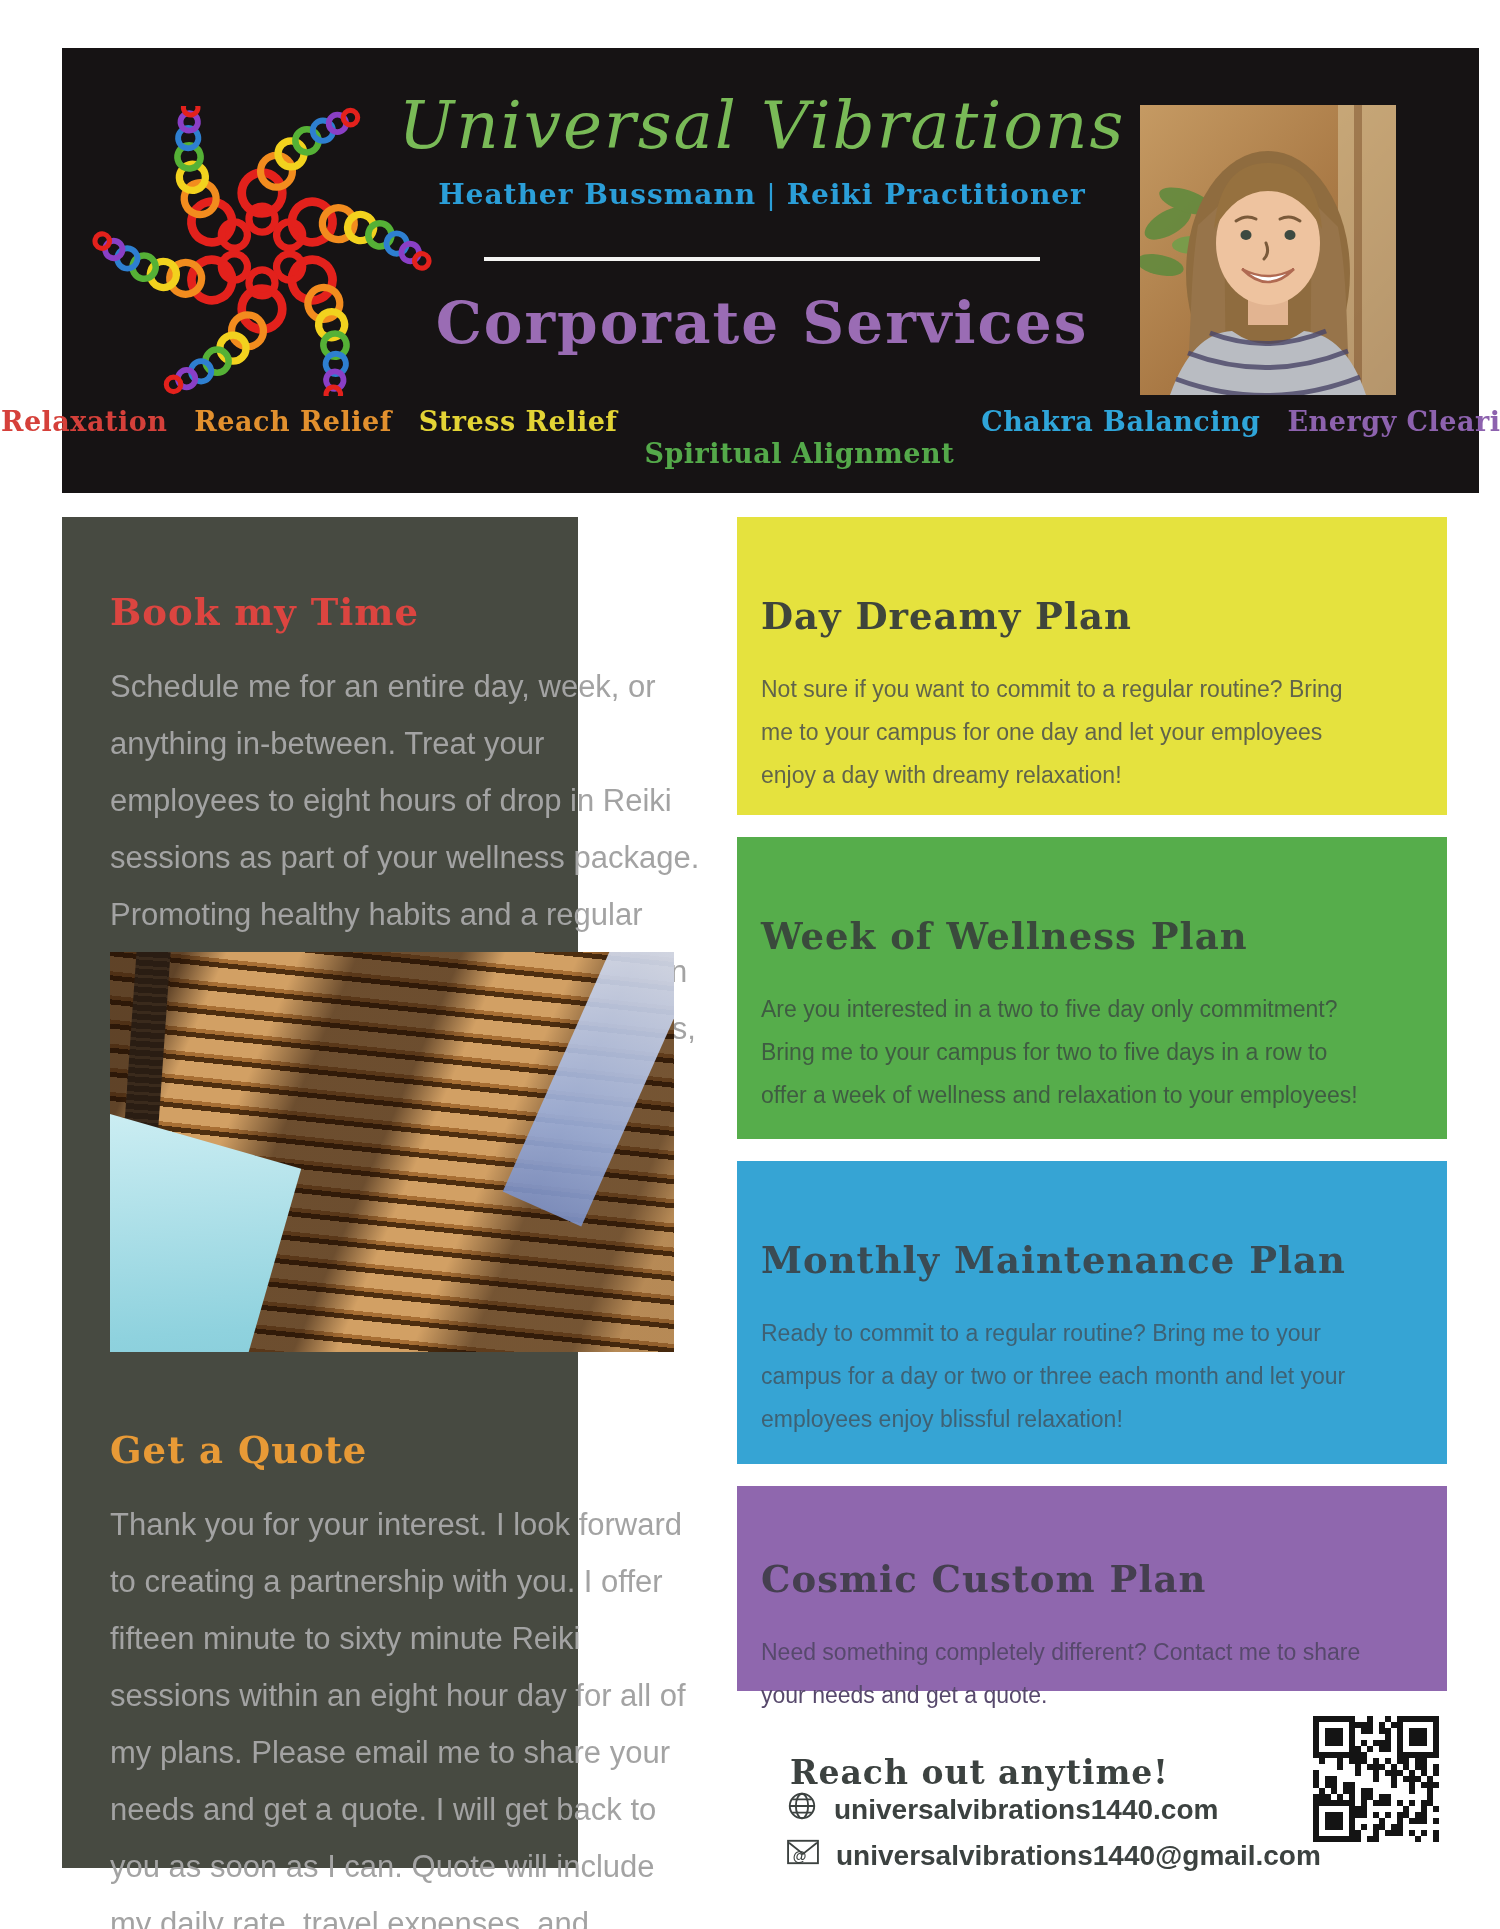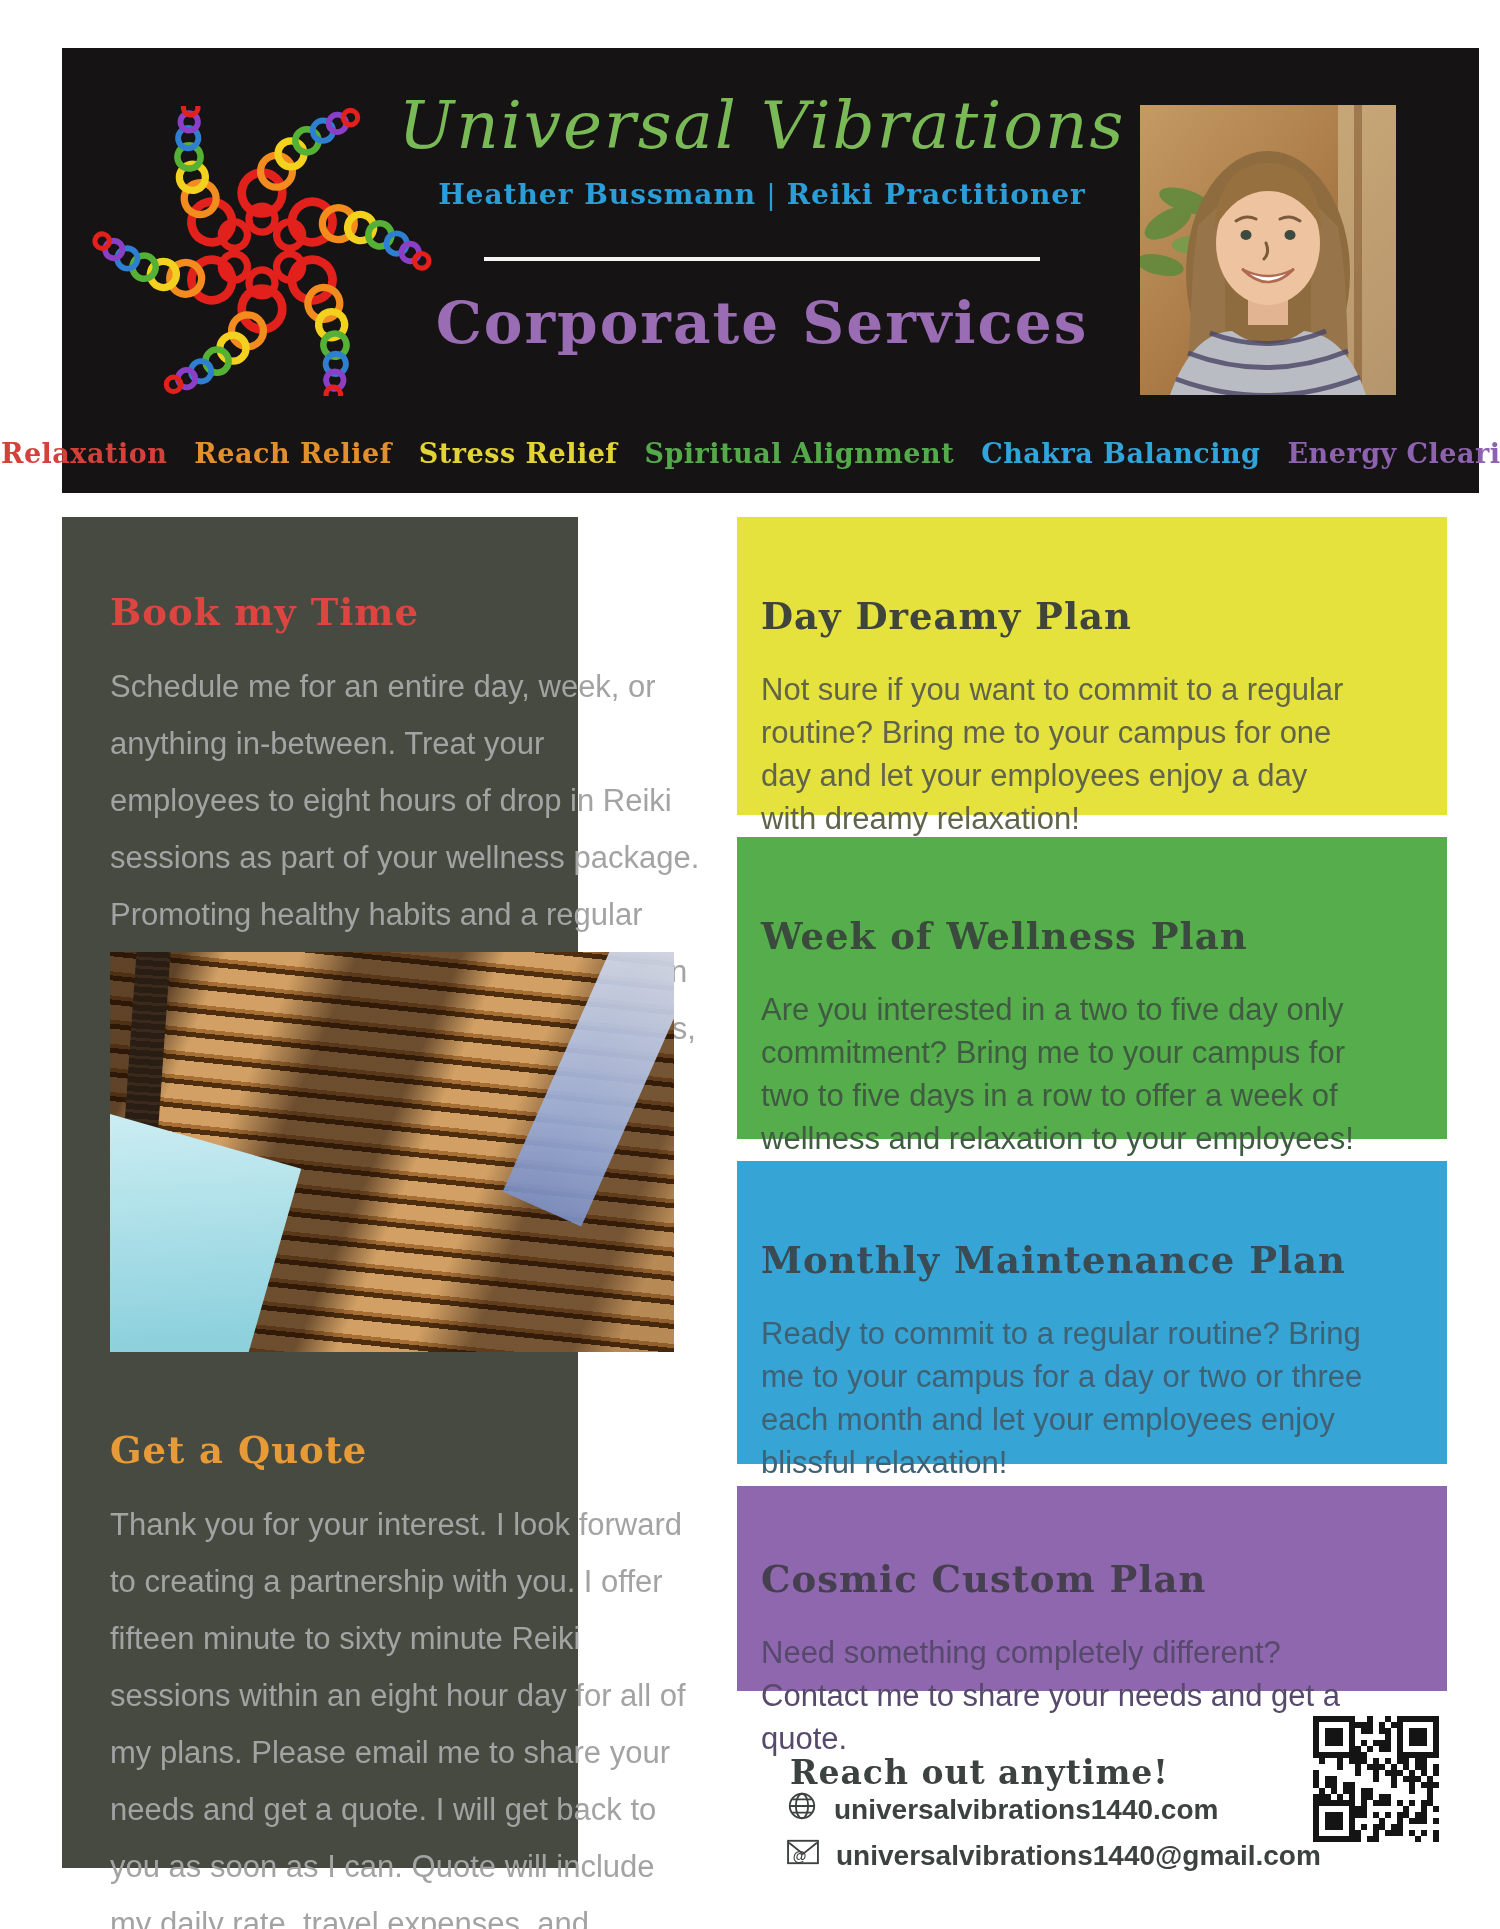--- a/index.html
+++ b/index.html
@@ -50,21 +50,21 @@
   .fleece{position:absolute;left:-70px;bottom:-110px;width:220px;height:330px;transform:rotate(16deg);
       background:linear-gradient(160deg,#cdeef3,#8fd2de 60%,#79c3d2);}
 
   
   .plan{position:absolute;left:737px;width:710px;box-sizing:border-box;padding:46px 24px 0;}
   .plan-0{top:517px;height:298px;}
   .plan-1{top:837px;height:302px;}
   .plan-2{top:1161px;height:303px;}
   .plan-3{top:1486px;height:205px;padding-top:40px;}
   .plan-title{font-family:"DejaVu Serif",serif;font-weight:700;font-size:37px;letter-spacing:1px;}
-  .plan-body{margin-top:24px;width:606px;font-size:31px;line-height:43px;}
+  .plan-body{margin-top:24px;width:606px;font-size:23px;line-height:43px;}
   .plan-3 .plan-body{margin-top:20px;}
 
   
   .contact-title{position:absolute;left:790px;top:1726px;font-family:"DejaVu Serif",serif;
                  font-weight:700;font-size:33px;letter-spacing:1px;}
   .contact-row{position:absolute;left:786px;display:flex;align-items:center;gap:16px;
                font-weight:700;font-size:28px;}
   .row-web{top:1790px;}
   .row-email{top:1838px;}
   .qr{position:absolute;left:1313px;top:1716px;width:126px;height:126px;background:#ffffff;
@@ -150,21 +150,21 @@
           <path d="M126,138 q4,10 -2,16"></path>
         </g>
         <path d="M102,164 q26,26 52,0 q-26,14 -52,0z" fill="#ffffff" stroke="#b06a52" stroke-width="2.5"></path>
       </svg>
     </div>
 
     <div class="tags-row">
       <span style="color: rgb(213, 64, 58);">Relaxation</span>
       <span style="color: rgb(226, 144, 46);">Reach Relief</span>
       <span style="color: rgb(227, 212, 53);">Stress Relief</span>
-      <span style="color: rgb(84, 169, 74);">Spiritual Alignment</span>
+      <span style="color: rgb(84, 169, 74); margin-top: 32px;">Spiritual Alignment</span>
       <span style="color: rgb(47, 165, 217);">Chakra Balancing</span>
       <span style="color: rgb(141, 98, 174);">Energy Clearing</span>
     </div>
   </header>
 
   <section class="left-panel" style="background-color: rgb(71, 74, 65);">
     <h2 class="lp-title book-title" style="color: rgb(220, 69, 64);">Book my Time</h2>
     <p class="lp-body book-body">Schedule me for an entire day, week, or anything in-between. Treat your employees to eight hours of drop in Reiki sessions as part of your wellness package. Promoting healthy habits and a regular routine to minimize stress and anxiety can positively affect your employees’ mindsets, productivity, health, and well-being.</p>
 
     <div class="photo-art">

